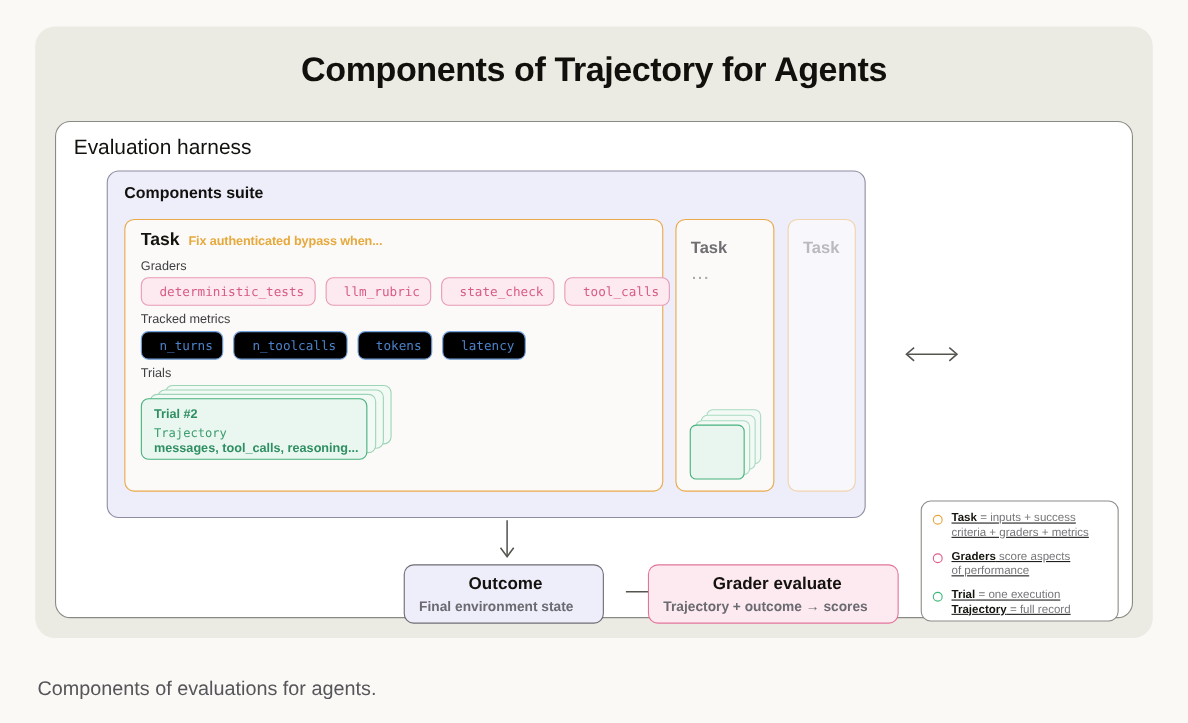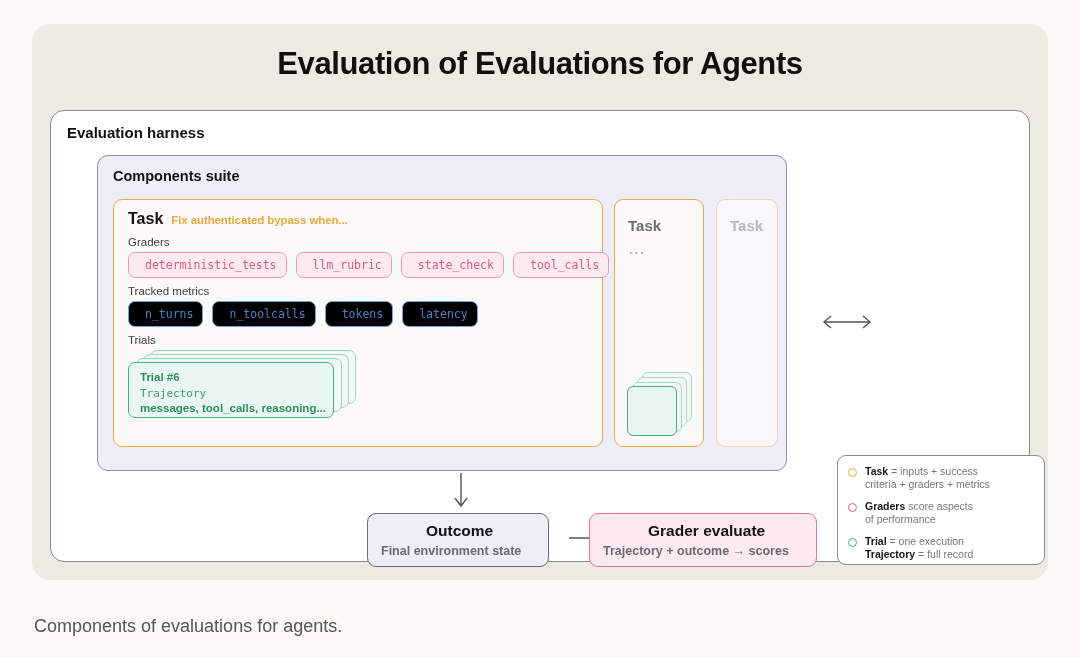--- a/index.html
+++ b/index.html
@@ -49,22 +49,22 @@
     height: 452px;
     background: #ffffff;
     border: 1.4px solid #8a8a85;
     border-radius: 14px;
     box-sizing: border-box;
   }
   .harness-label {
     position: absolute;
     left: 16px;
     top: 13px;
-    font-size: 15px;
-    font-weight: 700;
+    font-size: 19px;
+    font-weight: 400;
     color: #13110e;
   }
 
   
   .suite {
     position: absolute;
     left: 46px;
     top: 44px;
     width: 690px;
     height: 316px;
@@ -322,27 +322,28 @@
     font-size: 12.5px;
     font-weight: 700;
     color: #6a6a70;
   }
 
   
   .legend {
     position: absolute;
     left: 786px;
     top: 344px;
-    width: 208px;
+    width: 180px;
     height: 110px;
     background: #ffffff;
     border: 1.2px solid #8c8c88;
     border-radius: 9px;
     box-sizing: border-box;
     padding: 9px 10px;
+    text-decoration: underline;
   }
   .legend-item {
     display: flex;
     gap: 8px;
     margin-bottom: 9px;
   }
   .legend-item:last-child { margin-bottom: 0; }
   .legend-dot {
     width: 9px;
     height: 9px;
@@ -366,21 +367,21 @@
     top: 616px;
     font-size: 18px;
     color: #55555a;
   }
 </style>
 </head>
 <body>
 
 <div class="figure-card">
 
-  <div class="figure-title">Evaluation of Evaluations for Agents</div>
+  <div class="figure-title">Components of Trajectory for Agents</div>
 
   <div class="harness">
     <div class="harness-label">Evaluation harness</div>
 
     <div class="suite">
       <div class="suite-label">Components suite</div>
 
       <div class="task-card task-main">
         <div class="task-head">
           <span class="t-title">Task</span>
@@ -403,21 +404,21 @@
           <span class="chip chip-metric">latency</span>
         </div>
 
         <div class="section-label lbl-trials">Trials</div>
 
         <div class="trial-stack">
           <div class="trial-ghost" style="left:22px; top:0px;  width:206px; height:54px;"></div>
           <div class="trial-ghost" style="left:15px; top:4px;  width:206px; height:54px;"></div>
           <div class="trial-ghost" style="left:8px;  top:8px;  width:206px; height:54px;"></div>
           <div class="trial-front" style="left:0px;  top:12px; width:206px; height:56px;">
-            <div class="trial-title">Trial #6</div>
+            <div class="trial-title">Trial #2</div>
             <div class="trial-traj">Trajectory</div>
             <div class="trial-detail">messages, tool_calls, reasoning...</div>
           </div>
         </div>
       </div>
 
       <div class="task-card task-second">
         <div class="col-task-title">Task</div>
         <div class="col-dots">...</div>
         <div class="mini-stack">

